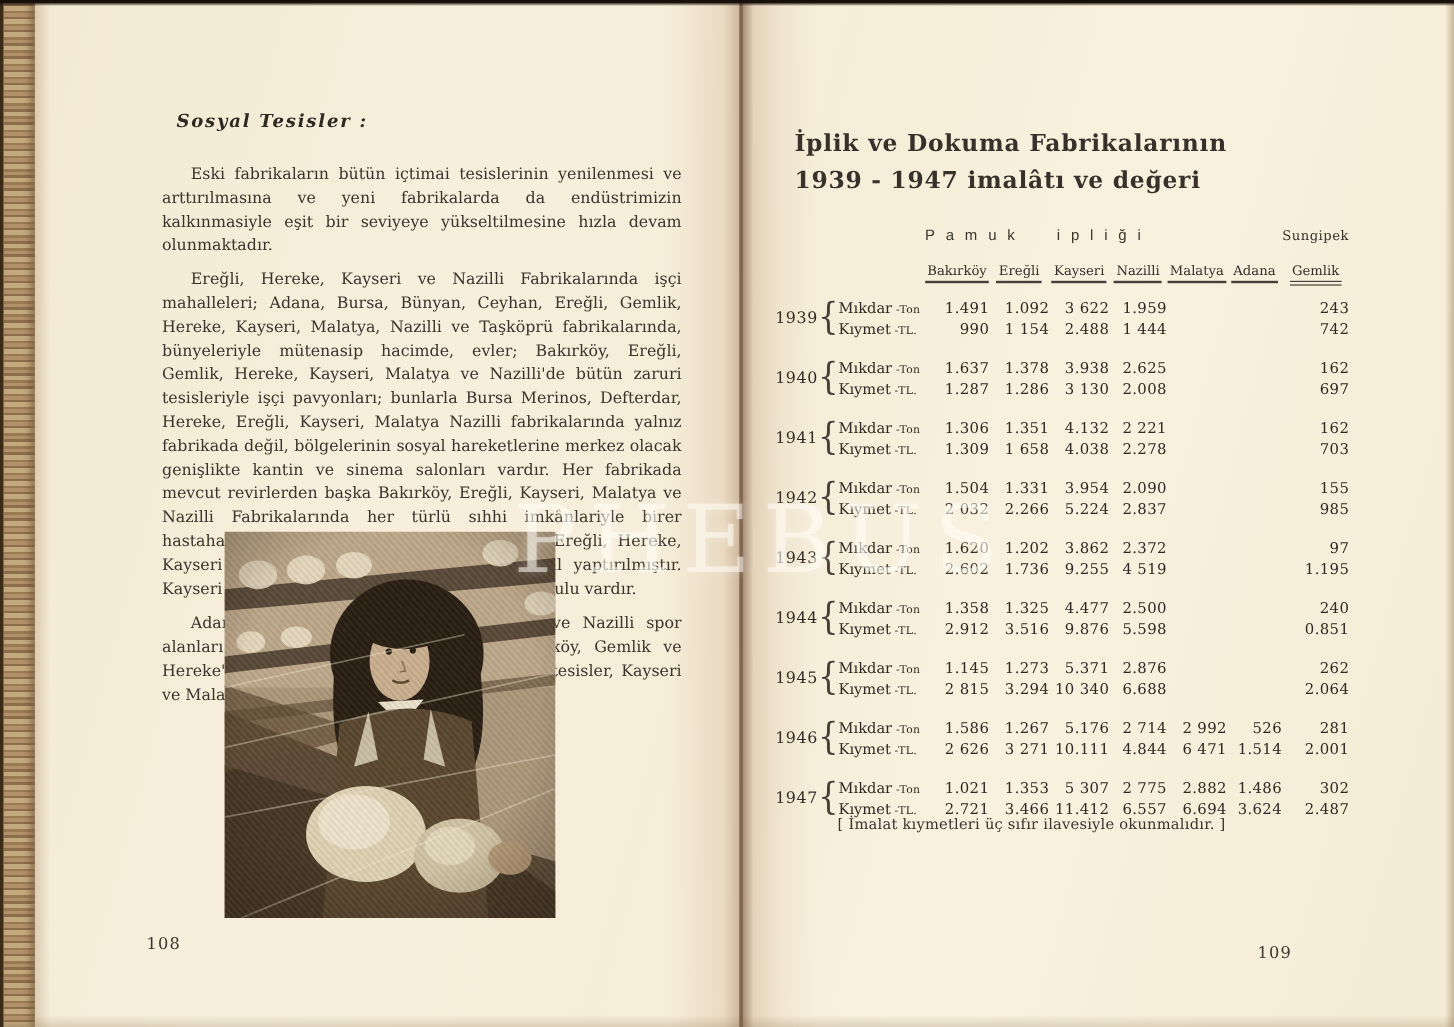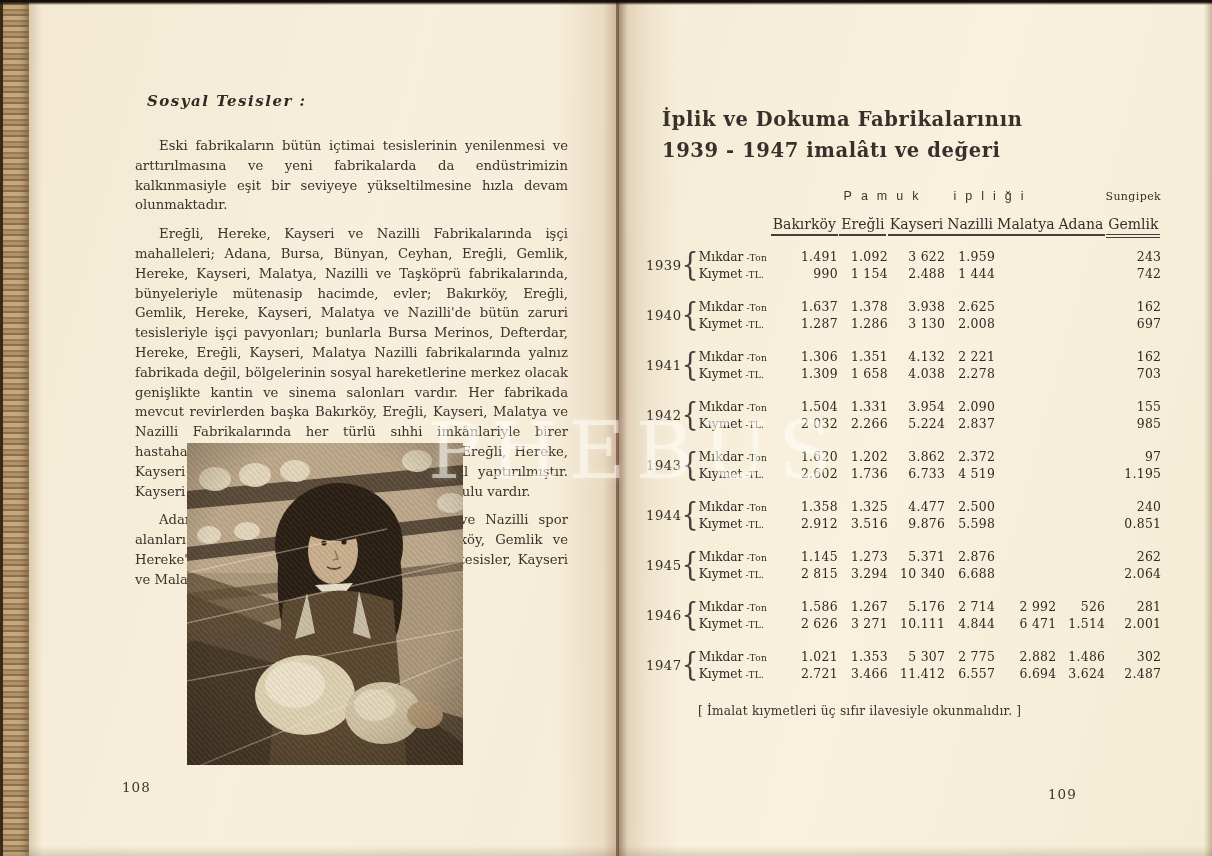--- a/index.html
+++ b/index.html
@@ -47,36 +47,36 @@
     font-family:"DejaVu Serif",serif;font-weight:normal;font-size:78px;letter-spacing:10px;
     color:rgba(255,253,245,.55);text-shadow:0 0 8px rgba(255,255,255,.25);pointer-events:none;}
 
   
   .r-title{position:absolute;left:662px;top:104px;z-index:2;
     font-size:19.5px;font-weight:bold;letter-spacing:.6px;color:#36312a;line-height:1.6;}
   .imalat{position:absolute;left:646px;top:186px;z-index:2;border-collapse:collapse;
     color:#2e2922;}
   .imalat td,.imalat th{padding:0;font-weight:normal;vertical-align:middle;}
   .grp-row td{height:20px;}
-  .grp-hdr{text-align:center;font-family:"Liberation Sans","DejaVu Sans",sans-serif;
+  .grp-hdr{font-family:"Liberation Sans","DejaVu Sans",sans-serif;
     font-size:12.5px;letter-spacing:9px;color:#3a352c;white-space:nowrap;}
   .grp-hdr .w2{margin-left:26px;}
   .silk{font-size:11px;font-weight:bold;text-align:center;letter-spacing:.4px;color:#33302a;}
-  .hdr-row th{height:26px;text-align:center;font-size:14px;color:#33302a;vertical-align:bottom;padding-bottom:7px;}
+  .hdr-row th{height:26px;text-align:center;font-size:11px;color:#33302a;vertical-align:bottom;padding-bottom:7px;}
   .hdr-row th span{border-bottom:2px solid #45403a;padding:0 2px 2px;white-space:nowrap;}
   .hdr-row th span.dbl{border-bottom:4px double #45403a;}
   .year{font-size:13.2px;text-align:left;padding-left:14px;letter-spacing:.5px;}
   .brace{font-size:27px;color:#45403a;text-align:center;line-height:.9;
     font-family:"DejaVu Serif",serif;transform:scaleY(1.15);}
   .rowlab{font-size:12.2px;white-space:nowrap;text-align:left;}
   .rowlab .unit{font-size:9px;letter-spacing:.3px;}
   .num{text-align:right;font-size:12.4px;letter-spacing:.3px;white-space:pre;padding-right:2px;}
   .drow td{height:17px;}
   .sp td{padding:0;border:0;}
-  .footnote{position:absolute;left:698px;top:704px;z-index:2;font-size:12.2px;
+  .footnote{position:absolute;left:698px;top:680px;z-index:2;font-size:12.2px;
     letter-spacing:.2px;color:#38332b;}
 </style>
 </head>
 <body>
 
 <div class="scan">
 
   <div class="left-strip"></div>
   <div class="left-strip-fade"></div>
   <div class="top-edge"></div>
@@ -303,21 +303,21 @@
           <td class="num">3.862</td>
           <td class="num">2.372</td>
           <td class="num"></td>
           <td class="num"></td>
           <td class="num">97</td>
         </tr>
         <tr class="drow">
           <td class="rowlab"><span>Kıymet</span><span class="unit"> -TL.</span></td>
           <td class="num">2.602</td>
           <td class="num">1.736</td>
-          <td class="num">6.733</td>
+          <td class="num">9.255</td>
           <td class="num">4 519</td>
           <td class="num"></td>
           <td class="num"></td>
           <td class="num">1.195</td>
         </tr>
         <tr class="sp">
           <td colspan="10" style="height: 16px;"></td>
         </tr>
         <tr class="drow">
           <td class="year" rowspan="2">1944</td>

